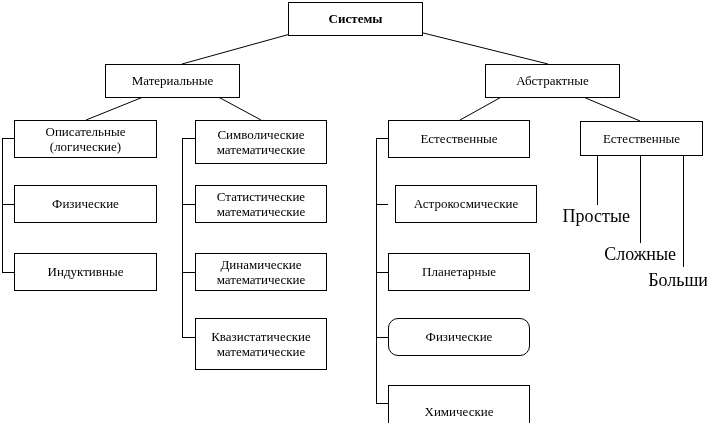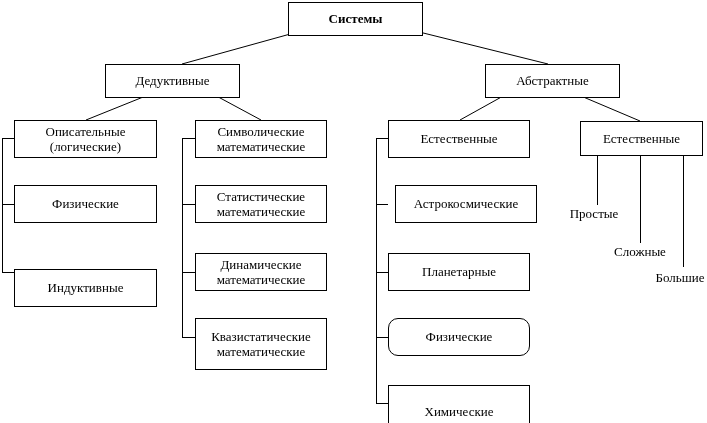--- a/index.html
+++ b/index.html
@@ -39,22 +39,22 @@
     justify-content: center;
     text-align: center;
     font-size: 13px;
     line-height: 1.18;
     padding: 16px 6px;
   }
   .node.root { font-weight: bold; }
   .leaf-label {
     position: absolute;
     width: 72px;
-    text-align: center;
-    font-size: 13px;
+    text-align: right;
+    font-size: 18px;
     line-height: 1.1;
     font-family: Liberation Serif, serif;
   }
 </style>
 </head>
 <body>
 
 <div class="canvas">
 
   <svg class="wires" viewBox="0 0 707 423" xmlns="http://www.w3.org/2000/svg">
@@ -89,37 +89,37 @@
     <line x1="597" y1="156" x2="597" y2="205"></line>
     <line x1="640" y1="156" x2="640" y2="243"></line>
     <line x1="683" y1="156" x2="683" y2="267"></line>
   </svg>
 
   <div class="node root" style="left:288px; top:2px; width:135px; height:21px;">
     <span>Системы</span>
   </div>
 
   <div class="node" style="left:105px; top:64px; width:135px; height:21px;">
-    <span>Дедуктивные</span>
+    <span>Материальные</span>
   </div>
   <div class="node" style="left:485px; top:64px; width:135px; height:21px;">
     <span>Абстрактные</span>
   </div>
 
   <div class="node" style="left:14px; top:120px; width:143px; height:38px;">
     <span>Описательные (логические)</span>
   </div>
   <div class="node" style="left:14px; top:185px; width:143px; height:38px;">
     <span>Физические</span>
   </div>
-  <div class="node" style="left:14px; top:253px; width:143px; height:38px;margin-top:16px;">
+  <div class="node" style="left:14px; top:253px; width:143px; height:38px;">
     <span>Индуктивные</span>
   </div>
 
-  <div class="node" style="left:195px; top:120px; width:132px; height:38px;">
+  <div class="node" style="left:195px; top:120px; width:132px; height:44px;">
     <span>Символические математические</span>
   </div>
   <div class="node" style="left:195px; top:185px; width:132px; height:38px;">
     <span>Статистические математические</span>
   </div>
   <div class="node" style="left:195px; top:253px; width:132px; height:38px;">
     <span>Динамические математические</span>
   </div>
   <div class="node" style="left:195px; top:318px; width:132px; height:52px;">
     <span>Квазистатические математические</span>

